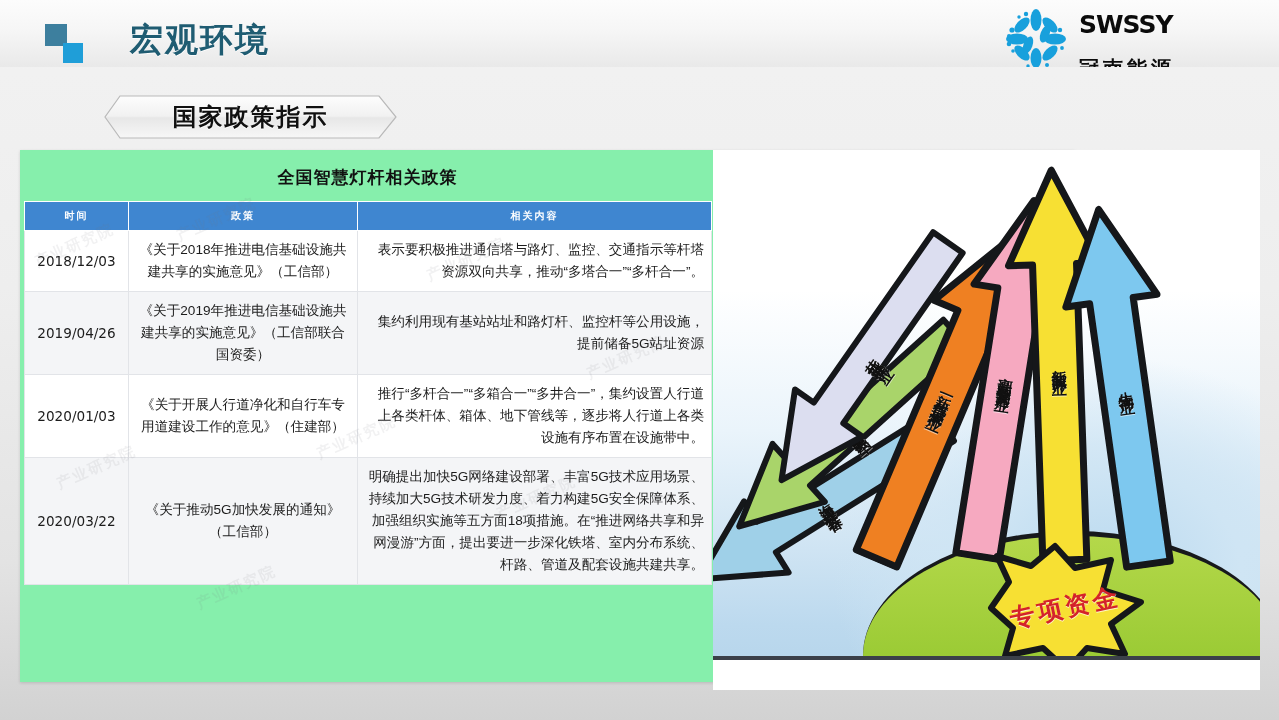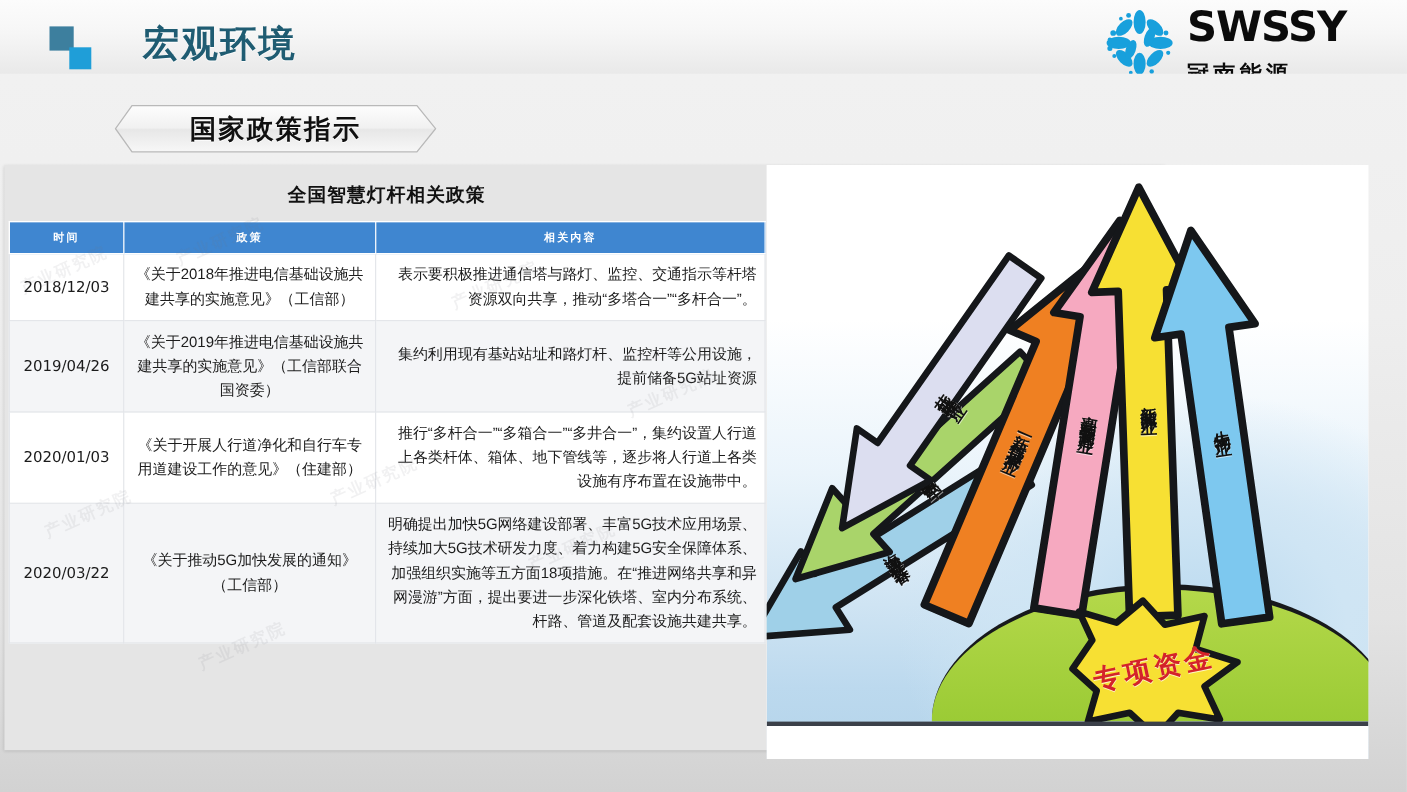--- a/index.html
+++ b/index.html
@@ -29,21 +29,21 @@
     color:#1f5c72;
     text-shadow:0 1px 0 rgba(255,255,255,.8);
     white-space:nowrap;
   }
 
   
   .brand{position:absolute;right:18px;top:6px;width:260px;height:66px;}
   .brand-mark{position:absolute;left:0;top:2px;width:70px;height:62px;}
   .brand-text{position:absolute;left:78px;top:2px;width:180px;}
   .brand-en{
-    font-size:38px;font-weight:bold;color:#0b0b0b;letter-spacing:-1px;
+    font-size:25px;font-weight:bold;color:#0b0b0b;letter-spacing:-1px;
     line-height:33px;font-family:"DejaVu Sans",sans-serif;
   }
   .brand-cn{
     font-size:20px;font-weight:bold;color:#0b0b0b;letter-spacing:4px;
     line-height:24px;margin-top:15px;
   }
 
   
   .ribbon{
     position:absolute;left:104px;top:95px;width:293px;height:44px;
@@ -51,22 +51,22 @@
   .ribbon svg{position:absolute;left:0;top:0;}
   .ribbon-label{
     position:absolute;left:0;top:0;width:293px;height:44px;
     display:flex;align-items:center;justify-content:center;
     font-size:24px;font-weight:bold;color:#101010;letter-spacing:2px;
     text-shadow:0 1px 0 rgba(255,255,255,.9);
   }
 
   
   .panel{
-    position:absolute;left:4px;top:150px;width:1055px;height:532px;
-    background:#e5e5e5;
+    position:absolute;left:20px;top:150px;width:1055px;height:532px;
+    background:#86efac;
     box-shadow:0 1px 3px rgba(0,0,0,.14);
   }
 
   
   .tbl-wrap{position:absolute;left:4px;top:8px;width:687px;}
   .tbl-title{
     text-align:center;font-size:17px;font-weight:bold;color:#111;
     letter-spacing:1px;padding:8px 0 12px 0;
   }
   table.policy{

